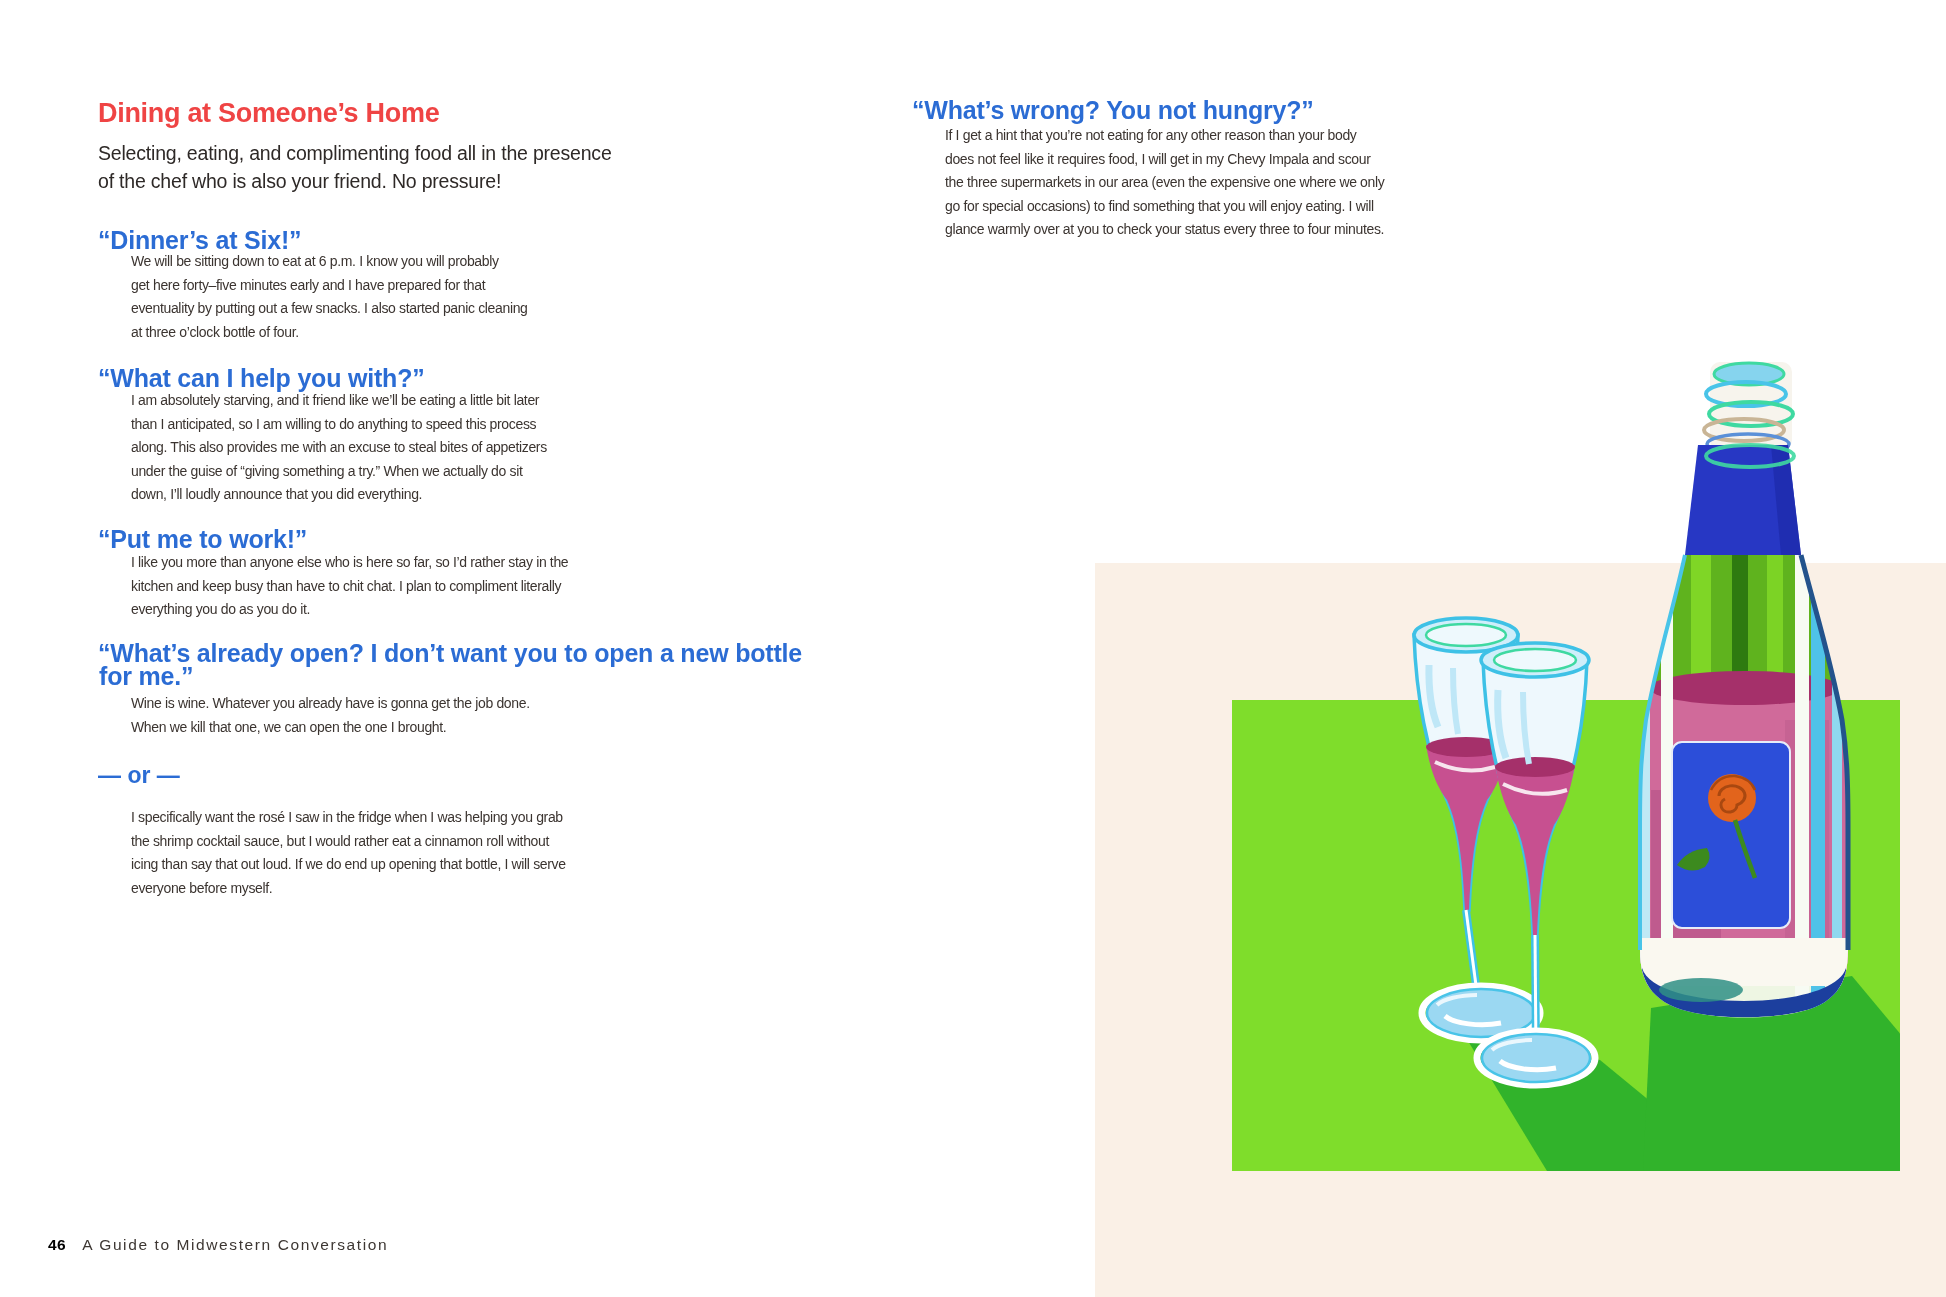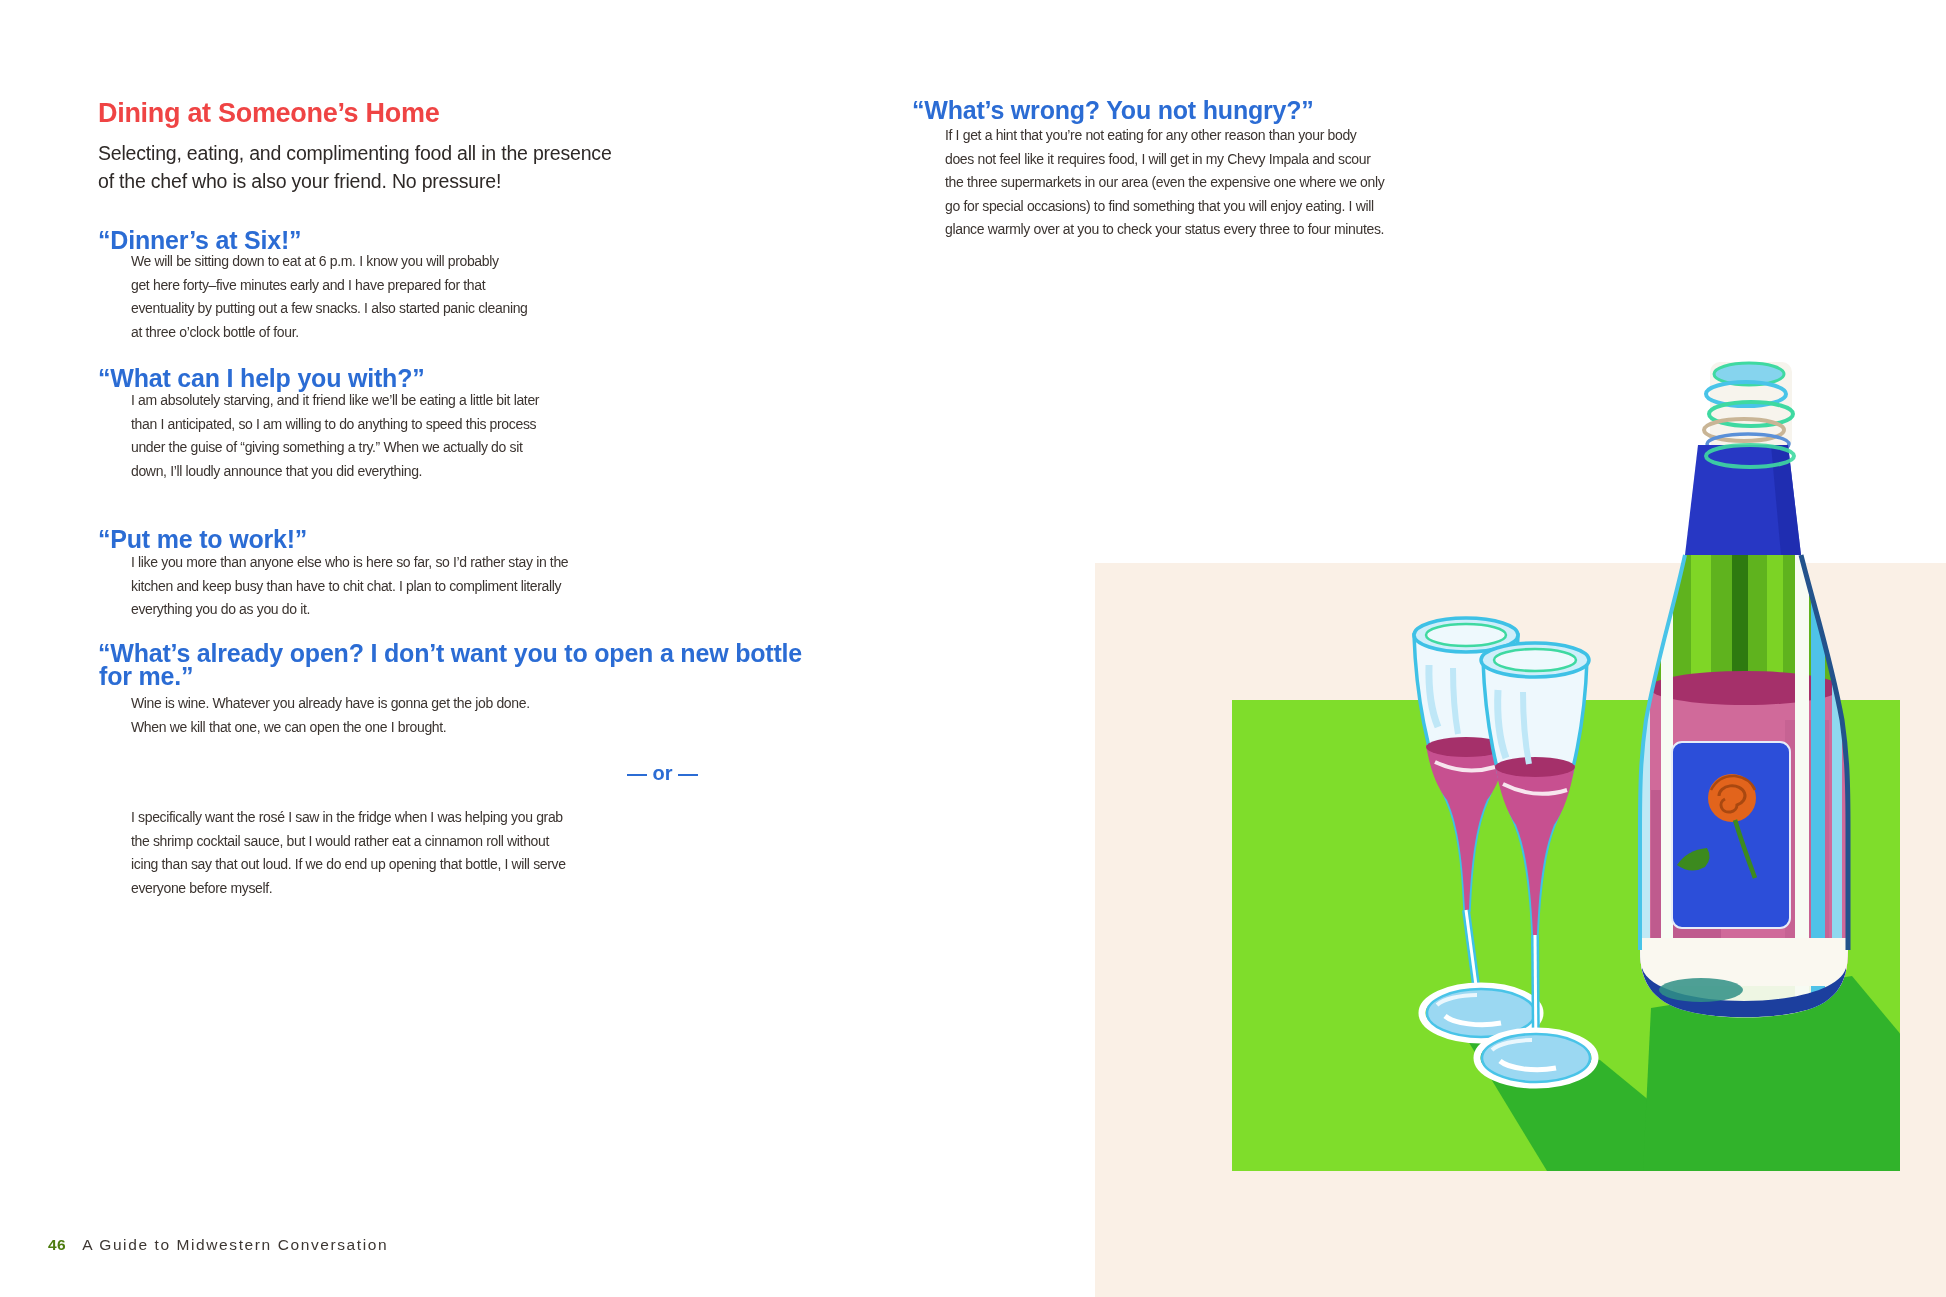--- a/index.html
+++ b/index.html
@@ -6,23 +6,23 @@
   body{
     width:1946px;height:1297px;background:#ffffff;position:relative;overflow:hidden;
     font-family:"Liberation Sans", sans-serif;
   }
   .abs{position:absolute;white-space:nowrap;}
   .title{font-size:27px;font-weight:bold;color:#ef4444;letter-spacing:-0.3px;}
   .subtitle{font-size:19.5px;line-height:28px;color:#2e2927;letter-spacing:-0.2px;}
   .h{color:#2b6cd4;font-weight:bold;font-size:25px;letter-spacing:-0.2px;line-height:23px;}
   .body-line{font-size:14px;line-height:23.5px;color:#3b3430;letter-spacing:-0.35px;}
   .it{text-align:center;}
-  .divider{color:#2b6cd4;font-weight:bold;font-size:20px;width:600px;text-align:right;}
+  .divider{color:#2b6cd4;font-weight:bold;font-size:23px;width:600px;text-align:left;}
   .footer{font-size:15.5px;color:#3d3733;}
-  .footer .pg{font-weight:bold;color:#4d7c0f;margin-right:16px;letter-spacing:0.5px;}
+  .footer .pg{font-weight:bold;color:#000000;margin-right:16px;letter-spacing:0.5px;}
   .footer .bt{letter-spacing:1.6px;}
   svg{display:block;}
 </style>
 </head>
 <body>
 
 <div class="abs title" style="left:98px;top:98px">Dining at Someone’s Home</div>
 
 <div class="abs" style="left:98px;top:139px">
   <div class="subtitle">Selecting, eating, and complimenting food all in the presence</div>
@@ -34,20 +34,21 @@
   <div class="body-line">We will be sitting down to eat at 6 p.m. I know you will probably</div>
   <div class="body-line">get here forty–five minutes early and I have prepared for that</div>
   <div class="body-line">eventuality by putting out a few snacks. I also started panic cleaning</div>
   <div class="body-line">at three o’clock bottle of four.</div>
 </div>
 
 <div class="abs h" style="left:98px;top:367px">“What can I help you with?”</div>
 <div class="abs" style="left:131px;top:389px">
   <div class="body-line">I am absolutely starving, and it friend like we’ll be eating a little bit later</div>
   <div class="body-line"><span>than I anticipated, so I am willing to do </span><span class="it">anything</span><span> to speed this process</span></div>
+  <div class="body-line">along. This also provides me with an excuse to steal bites of appetizers</div>
   <div class="body-line">under the guise of “giving something a try.” When we actually do sit</div>
   <div class="body-line">down, I’ll loudly announce that you did everything.</div>
 </div>
 
 <div class="abs h" style="left:98px;top:528px">“Put me to work!”</div>
 <div class="abs" style="left:131px;top:551px">
   <div class="body-line">I like you more than anyone else who is here so far, so I’d rather stay in the</div>
   <div class="body-line">kitchen and keep busy than have to chit chat. I plan to compliment literally</div>
   <div class="body-line">everything you do as you do it.</div>
 </div>

